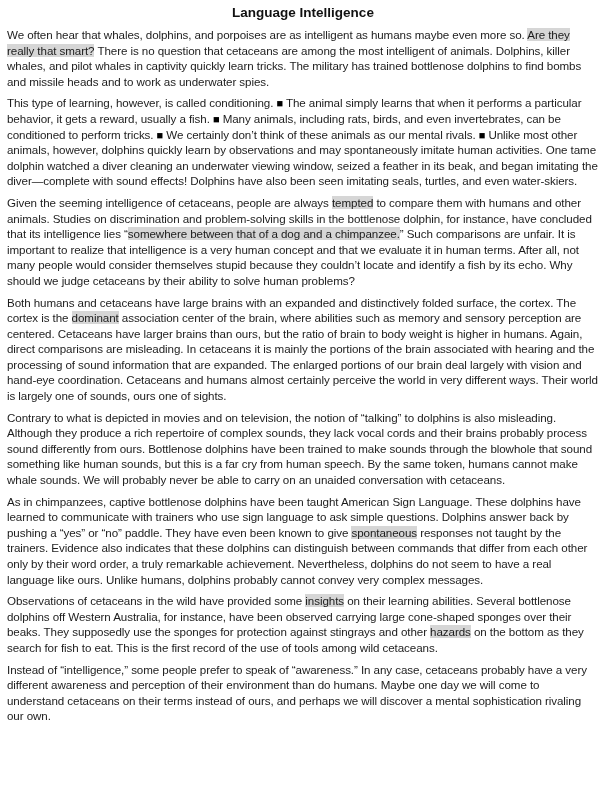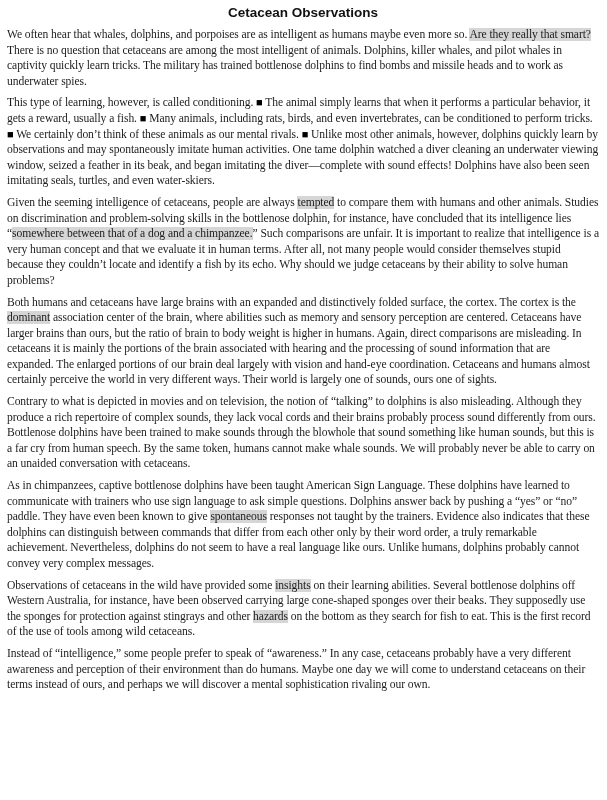--- a/index.html
+++ b/index.html
@@ -28,37 +28,36 @@
     margin: 0 0 7px 0;
     letter-spacing: 0;
     color: #111111;
   }
   .passage p {
     font-size: 11.6px;
     line-height: 15.6px;
     letter-spacing: -0.08px;
     margin: 0 0 6px 0;
     text-align: left;
-    font-family: Liberation Serif, serif;
   }
   .hl {
     background: var(--hl-color, #d6d6d6);
   }
   .marker {
     font-size: 11px;
     line-height: 1;
     color: #000000;
     cursor: pointer;
   }
 </style>
 </head>
 <body style="color: rgb(28, 28, 28);">
 
 <div class="page">
-  <h1 class="title">Cetacean Observations</h1>
+  <h1 class="title">Language Intelligence</h1>
   <div class="passage" id="passage">
       <p><span>We often hear that whales, dolphins, and porpoises are as intelligent as humans maybe even more so. </span><span class="hl">Are they really that smart?</span><span> There is no question that cetaceans are among the most intelligent of animals. Dolphins, killer whales, and pilot whales in captivity quickly learn tricks. The military has trained bottlenose dolphins to find bombs and missile heads and to work as underwater spies.</span></p>
       <p><span>This type of learning, however, is called conditioning. </span><span class="marker">■</span><span> The animal simply learns that when it performs a particular behavior, it gets a reward, usually a fish. </span><span class="marker">■</span><span> Many animals, including rats, birds, and even invertebrates, can be conditioned to perform tricks. </span><span class="marker">■</span><span> We certainly don’t think of these animals as our mental rivals. </span><span class="marker">■</span><span> Unlike most other animals, however, dolphins quickly learn by observations and may spontaneously imitate human activities. One tame dolphin watched a diver cleaning an underwater viewing window, seized a feather in its beak, and began imitating the diver—complete with sound effects! Dolphins have also been seen imitating seals, turtles, and even water-skiers.</span></p>
       <p><span>Given the seeming intelligence of cetaceans, people are always </span><span class="hl">tempted</span><span> to compare them with humans and other animals. Studies on discrimination and problem-solving skills in the bottlenose dolphin, for instance, have concluded that its intelligence lies “</span><span class="hl">somewhere between that of a dog and a chimpanzee.</span><span>” Such comparisons are unfair. It is important to realize that intelligence is a very human concept and that we evaluate it in human terms. After all, not many people would consider themselves stupid because they couldn’t locate and identify a fish by its echo. Why should we judge cetaceans by their ability to solve human problems?</span></p>
       <p><span>Both humans and cetaceans have large brains with an expanded and distinctively folded surface, the cortex. The cortex is the </span><span class="hl">dominant</span><span> association center of the brain, where abilities such as memory and sensory perception are centered. Cetaceans have larger brains than ours, but the ratio of brain to body weight is higher in humans. Again, direct comparisons are misleading. In cetaceans it is mainly the portions of the brain associated with hearing and the processing of sound information that are expanded. The enlarged portions of our brain deal largely with vision and hand-eye coordination. Cetaceans and humans almost certainly perceive the world in very different ways. Their world is largely one of sounds, ours one of sights.</span></p>
       <p><span>Contrary to what is depicted in movies and on television, the notion of “talking” to dolphins is also misleading. Although they produce a rich repertoire of complex sounds, they lack vocal cords and their brains probably process sound differently from ours. Bottlenose dolphins have been trained to make sounds through the blowhole that sound something like human sounds, but this is a far cry from human speech. By the same token, humans cannot make whale sounds. We will probably never be able to carry on an unaided conversation with cetaceans.</span></p>
       <p><span>As in chimpanzees, captive bottlenose dolphins have been taught American Sign Language. These dolphins have learned to communicate with trainers who use sign language to ask simple questions. Dolphins answer back by pushing a “yes” or “no” paddle. They have even been known to give </span><span class="hl">spontaneous</span><span> responses not taught by the trainers. Evidence also indicates that these dolphins can distinguish between commands that differ from each other only by their word order, a truly remarkable achievement. Nevertheless, dolphins do not seem to have a real language like ours. Unlike humans, dolphins probably cannot convey very complex messages.</span></p>
       <p><span>Observations of cetaceans in the wild have provided some </span><span class="hl">insights</span><span> on their learning abilities. Several bottlenose dolphins off Western Australia, for instance, have been observed carrying large cone-shaped sponges over their beaks. They supposedly use the sponges for protection against stingrays and other </span><span class="hl">hazards</span><span> on the bottom as they search for fish to eat. This is the first record of the use of tools among wild cetaceans.</span></p>
       <p><span>Instead of “intelligence,” some people prefer to speak of “awareness.” In any case, cetaceans probably have a very different awareness and perception of their environment than do humans. Maybe one day we will come to understand cetaceans on their terms instead of ours, and perhaps we will discover a mental sophistication rivaling our own.</span></p>
     </div>

